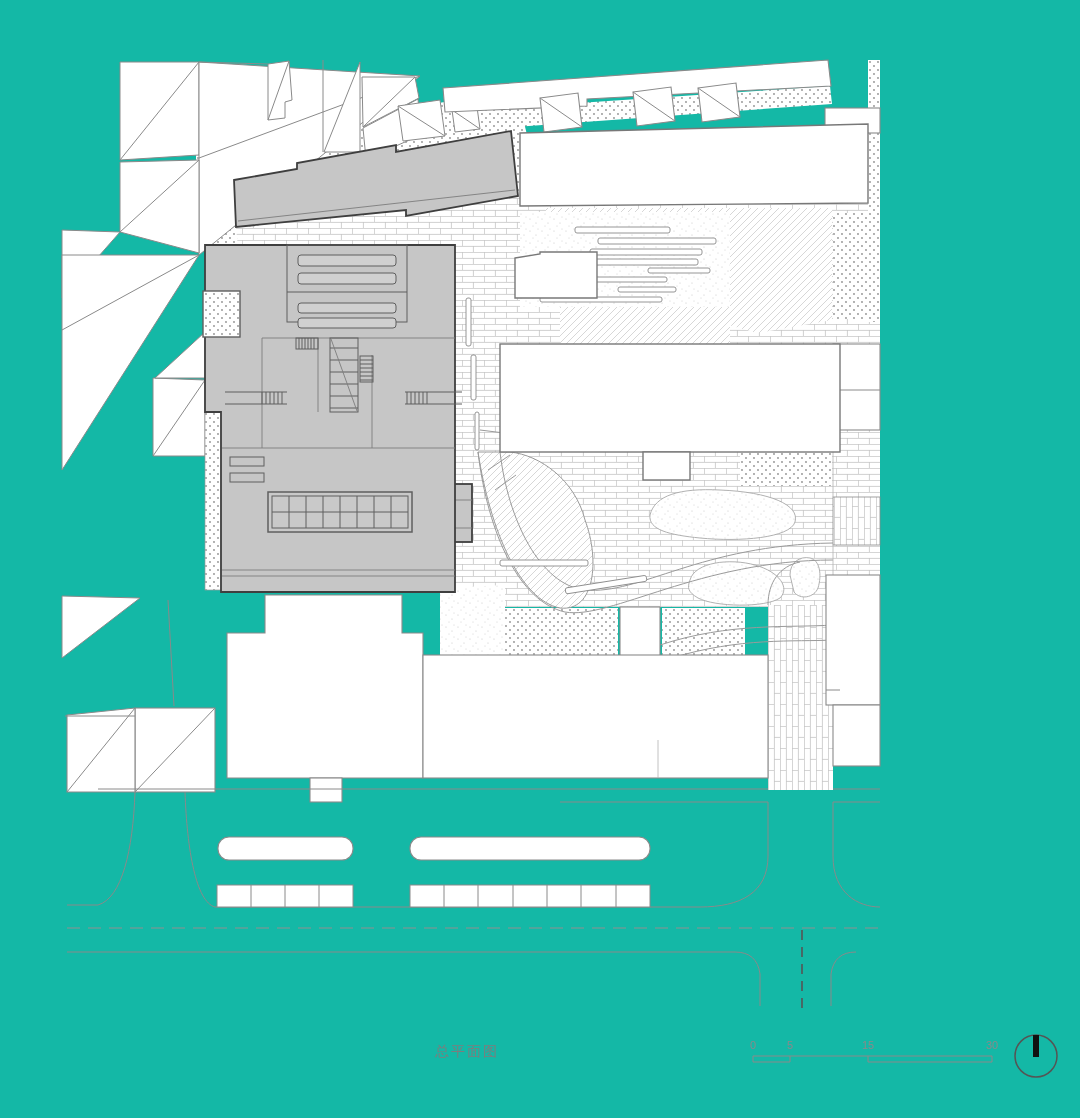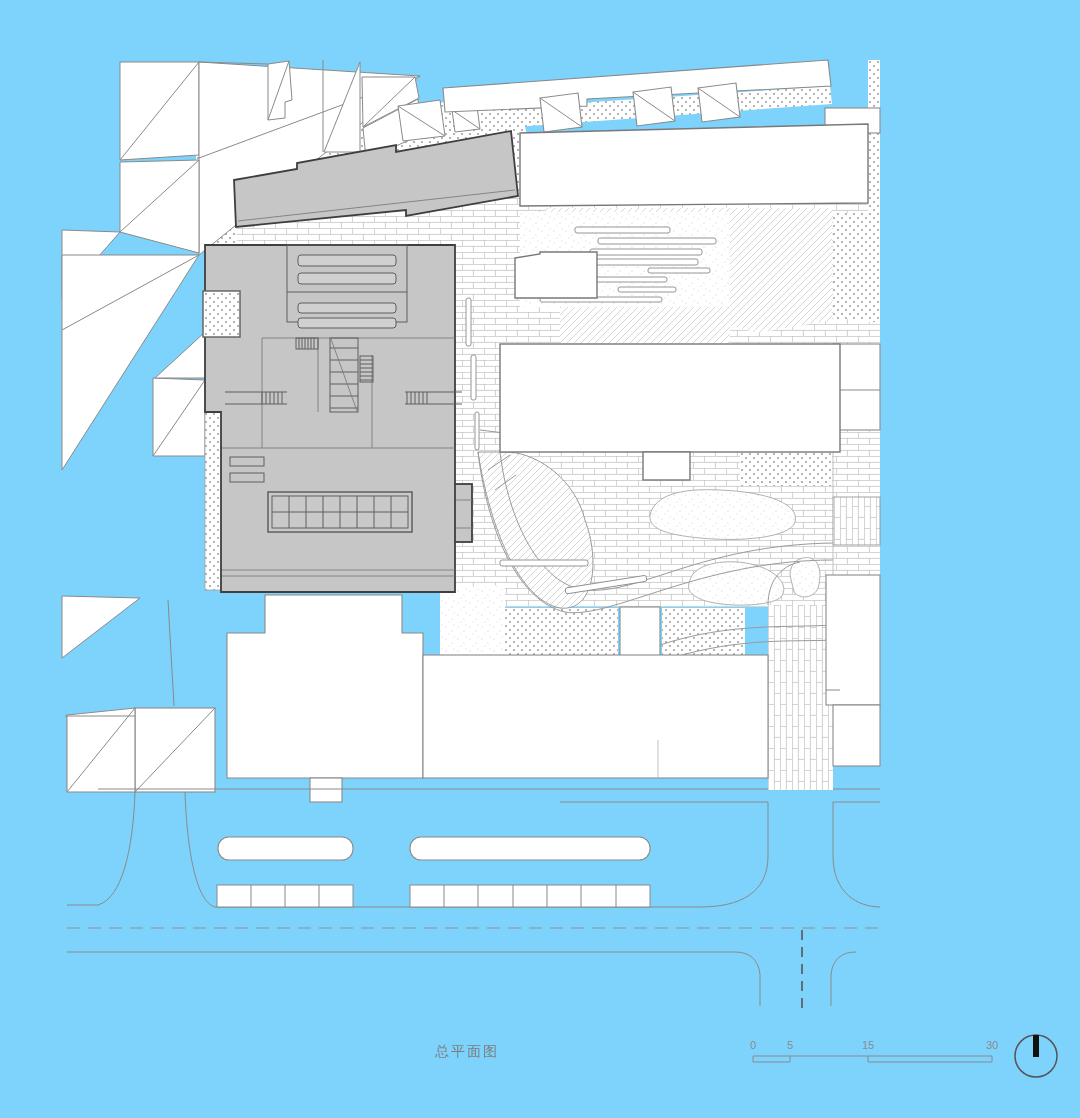--- a/index.html
+++ b/index.html
@@ -1,16 +1,16 @@
 <!DOCTYPE html>
 <html><head>
 <meta charset="utf-8">
 <style>
   html,body{margin:0;padding:0;background:#ffffff;}
-  .canvas{position:relative;width:1080px;height:1118px;background:#7dd3fc;overflow:hidden;
+  .canvas{position:relative;width:1080px;height:1118px;background:#14b8a6;overflow:hidden;
           font-family:"Liberation Sans", sans-serif;}
   svg{display:block}
   
   .ln{stroke:#8a8a8a;fill:none;stroke-width:1}
   .lnl{stroke:#b3b3b3;fill:none;stroke-width:.8}
   .wb{fill:#ffffff;stroke:#8a8a8a;stroke-width:1.1}
   .wb2{fill:#ffffff;stroke:#787878;stroke-width:1.4}
   .gb{fill:#c6c6c6;stroke:#3f3f3f;stroke-width:1.8}
   .gd{stroke:#5f5f5f;stroke-width:1;fill:none}
   .gdl{stroke:#7d7d7d;stroke-width:.9;fill:none}

